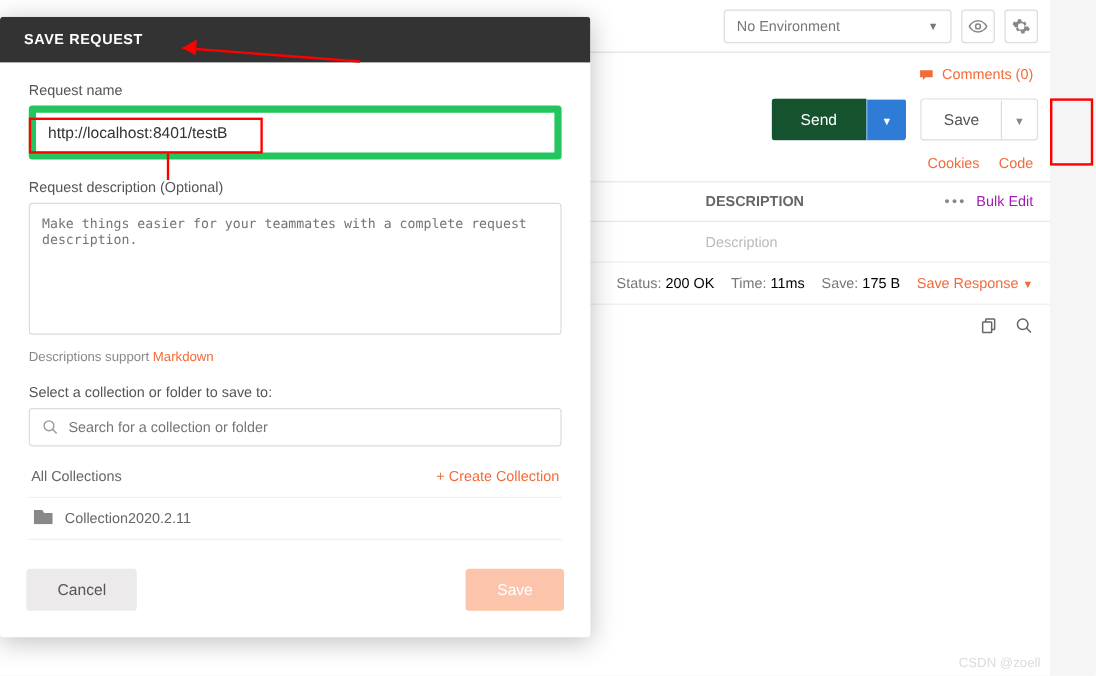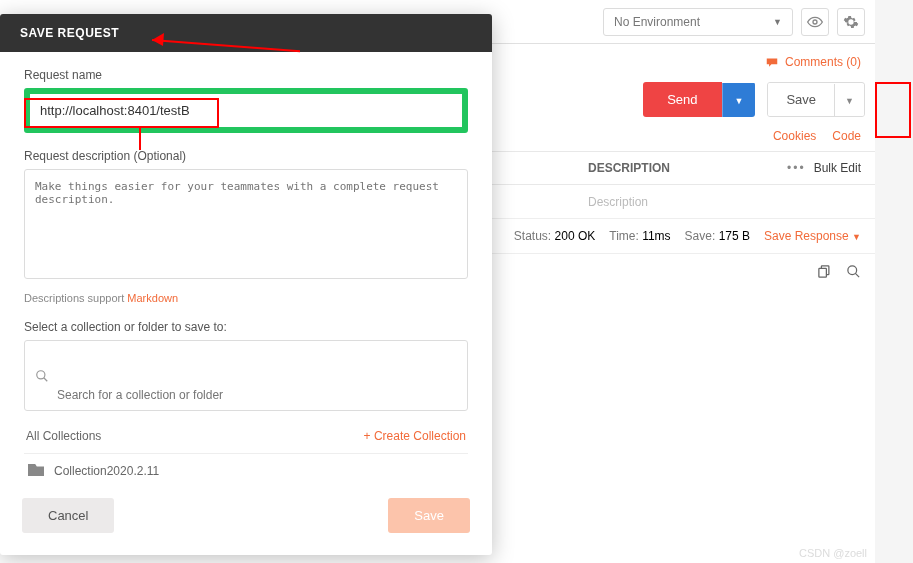--- a/index.html
+++ b/index.html
@@ -7,31 +7,31 @@
   .page { position: relative; width: 875px; height: 563px; background: #ffffff; }
 
   
   .bg { position: absolute; inset: 0; background: #ffffff; color: #666; font-size: 12px; }
   .bg .top-bar { height: 44px; border-bottom: 1px solid #e0e0e0; display: flex; align-items: center; justify-content: flex-end; padding: 0 10px; gap: 8px; }
   .env-dd { display: flex; align-items: center; justify-content: space-between; width: 190px; height: 28px; border: 1px solid #dcdcdc; border-radius: 3px; padding: 0 10px; color: #777; background: #fff; }
   .icon-box { width: 28px; height: 28px; border: 1px solid #dcdcdc; border-radius: 3px; display: flex; align-items: center; justify-content: center; color: #888; cursor: pointer; }
   .comments-row { display:flex; justify-content:flex-end; align-items:center; height:30px; padding: 6px 14px 0 10px; color:#f26b3a; gap:6px; font-size:12px; }
   .req-row { display:flex; align-items:center; justify-content:flex-end; padding: 8px 10px; gap:12px; }
   .send-btn { display:flex; align-items:center; border-radius:3px; overflow:hidden; }
-  .send-main { background:#ef4444; color:#fff; padding:10px 24px; font-size:13px; cursor:pointer; }
+  .send-main { background:#14532d; color:#fff; padding:10px 24px; font-size:13px; cursor:pointer; }
   .send-dd { background:#2e7cd6; color:#fff; padding:10px 12px; border-left:1px solid rgba(255,255,255,0.3); cursor:pointer; }
   .save-btn-group { display:flex; align-items:center; border:1px solid #dcdcdc; border-radius:3px; overflow:hidden; }
   .save-main { padding:9px 18px; font-size:13px; color:#555; cursor:pointer; background:#fff; }
   .save-dd { padding:9px 10px; border-left:1px solid #dcdcdc; cursor:pointer; color:#888; background:#fff; }
   .cookies-row { display:flex; justify-content:flex-end; gap:16px; padding:4px 14px 8px; color:#f26b3a; font-size:12px; }
   .table-hdr { display:flex; border-top:1px solid #e8e8e8; border-bottom:1px solid #e8e8e8; height:34px; align-items:center; }
   .table-hdr .sp { flex:0 0 580px; }
   .desc-col { flex:1; color:#666; font-size:12px; font-weight:600; padding-left:8px; }
   .dots { color:#888; padding:0 8px; letter-spacing:2px; }
-  .bulk-edit { color:#404040; padding-right:14px; }
+  .bulk-edit { color:#a21caf; padding-right:14px; }
   .table-row { display:flex; height:34px; align-items:center; border-bottom:1px solid #eee; }
   .table-row .sp { flex:0 0 580px; }
   .desc-ph { flex:1; color:#bbb; padding-left:8px; }
   .status-row { display:flex; justify-content:flex-end; align-items:center; gap:14px; padding:10px 14px; font-size:12px; color:#777; border-bottom:1px solid #eee; }
   .status-row .ok, .status-row .val { color:#000000; }
   .save-resp { color:#f26b3a; }
   .icons-row { display:flex; justify-content:flex-end; gap:14px; padding:10px 14px; color:#666; }
   .watermark { position:absolute; bottom:4px; right:8px; font-size:11px; color:#dcdcdc; }
 
   
@@ -39,21 +39,21 @@
   .modal { position:absolute; left:0; top:14px; width:492px; background:#fff; box-shadow:0 4px 22px rgba(0,0,0,0.25); border-radius:3px; overflow:hidden; }
   .modal-hdr { background:#333333; color:#fff; padding:12px 20px; font-size:12px; font-weight:700; letter-spacing:0.5px; }
   .modal-body { padding:16px 24px 8px; font-size:12px; color:#666; max-height:430px; overflow-y:auto; }
   .lbl { display:block; margin-bottom:6px; color:#555; }
   .inp { width:100%; border:6px solid #22c55e; border-radius:3px; padding:9px 10px; font-size:13px; color:#333; background:#fff; }
   .ta { width:100%; border:1px solid #dcdcdc; border-radius:3px; padding:10px; font-size:11px; font-family: Consolas, monospace; color:#bbb; height:110px; resize:none; background:#fff; }
   .hint { font-size:11px; color:#888; margin-top:10px; }
   .hint a { color:#f26b3a; text-decoration:none; }
   .section-gap { height:16px; }
   .search-wrap { display:flex; align-items:center; border:1px solid #dcdcdc; border-radius:3px; padding:8px 10px; gap:8px; margin-bottom:10px; background:#fff; }
-  .search-wrap input { border:none; outline:none; flex:1; font-size:12px; color:#701a75; background:transparent;margin-top:39px; }
+  .search-wrap input { border:none; outline:none; flex:1; font-size:12px; color:#701a75; background:transparent; }
   .coll-row { display:flex; align-items:center; justify-content:space-between; padding:8px 2px 10px; border-bottom:1px solid #eee; }
   .coll-row .link { color:#f26b3a; cursor:pointer; }
   .coll-item { display:flex; gap:10px; padding:10px 4px; border-bottom:1px solid #eee; cursor:pointer; }
   .coll-item .fld { width:16px; height:12px; background:#888; clip-path: polygon(0 0, 45% 0, 55% 20%, 100% 20%, 100% 100%, 0 100%); }
   .modal-ftr { display:flex; justify-content:space-between; gap:14px; padding:16px 22px 22px; }
   .btn { border:none; border-radius:3px; padding:10px 26px; font-size:13px; cursor:pointer; }
   .btn-cancel { background:#eceaea; color:#555; }
   .btn-save { background:#fcc4ab; color:#fff; }
 
   .modal-body::-webkit-scrollbar { width:8px; }

